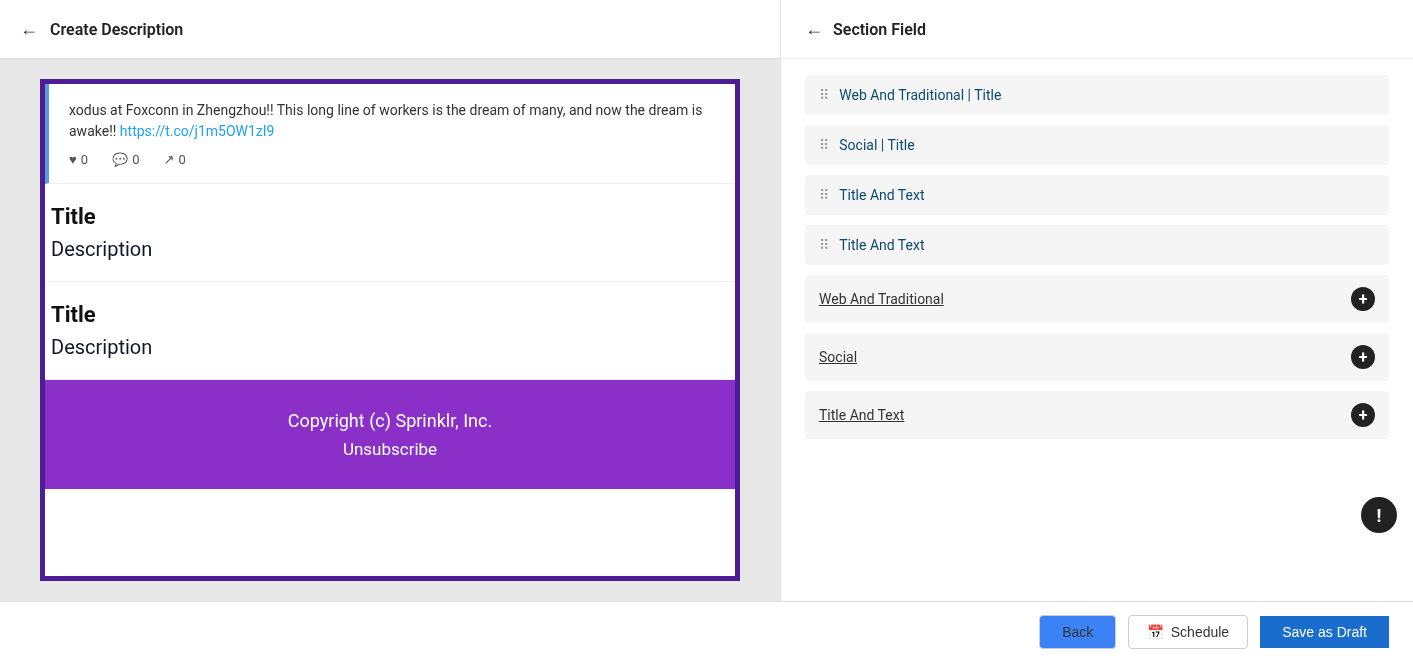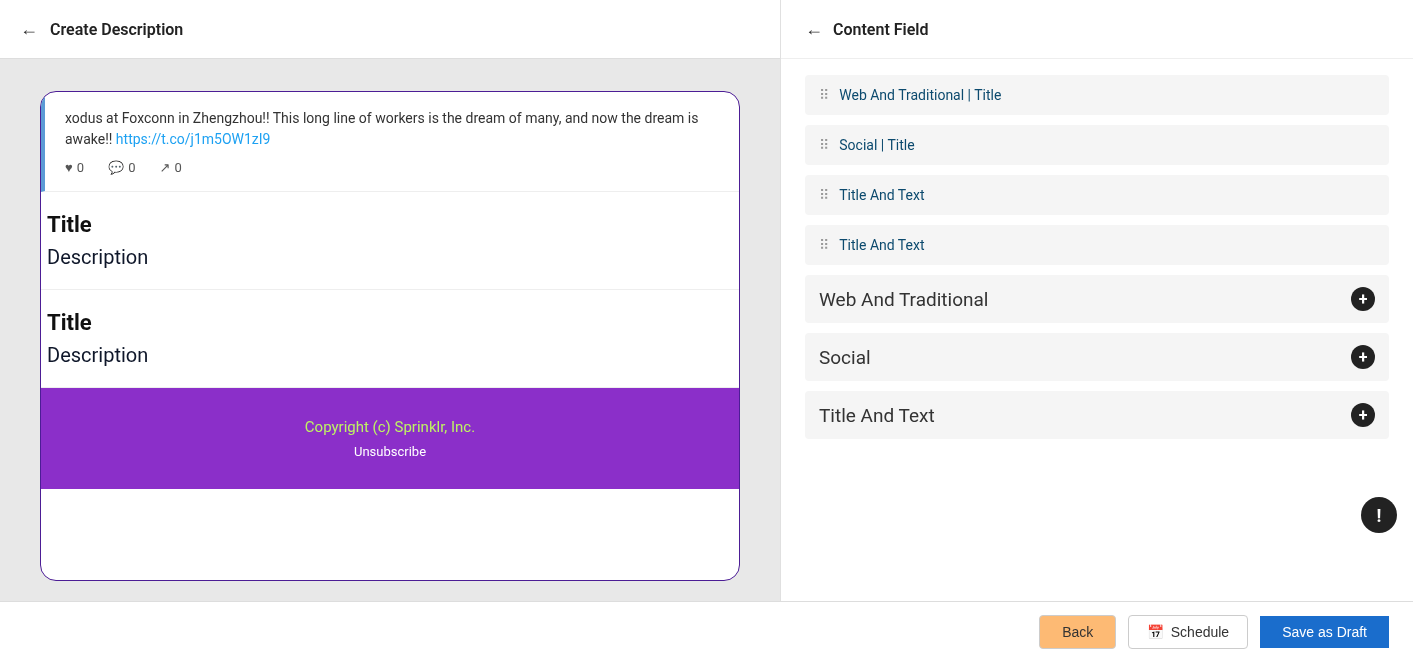--- a/index.html
+++ b/index.html
@@ -53,24 +53,23 @@
       flex: 1;
       overflow-y: auto;
       padding: 20px;
       display: flex;
       justify-content: center;
     }
 
     .newsletter-preview {
       background: #fff;
       width: 700px;
-      border: 1px solid #4c1d95;
-      border-radius: 16px;
+      border: 5px solid #4c1d95;
+      border-radius: 0;
       overflow: hidden;
-      margin-top: 12px;
     }
 
     .tweet-section {
       padding: 16px 20px;
       border-bottom: 1px solid #eee;
       border-left: 4px solid #5b9bd5;
     }
 
     .tweet-text {
       font-size: 14px;
@@ -115,28 +114,28 @@
       color: #0f172a;
     }
 
     .footer-section {
       background: #8b2fc9;
       padding: 30px 20px;
       text-align: center;
     }
 
     .footer-text {
-      color: #bef264;
-      font-size: 15px;
+      color: #ffffff;
+      font-size: 18px;
       margin-bottom: 8px;
     }
 
     .footer-unsubscribe {
       color: #fff;
-      font-size: 13px;
+      font-size: 17px;
     }
 
     
     .right-panel {
       flex: 1;
       background: #fff;
       display: flex;
       flex-direction: column;
       overflow: hidden;
       border-left: 1px solid #e0e0e0;
@@ -195,22 +194,23 @@
       border-radius: 4px;
       padding: 12px 14px;
       margin-bottom: 10px;
       display: flex;
       align-items: center;
       justify-content: space-between;
       cursor: pointer;
     }
 
     .section-item-label {
-      font-size: 19px;
+      font-size: 14px;
       color: #333;
+      text-decoration: underline;
     }
 
     .add-btn {
       width: 24px;
       height: 24px;
       background: #222;
       border-radius: 50%;
       display: flex;
       align-items: center;
       justify-content: center;
@@ -246,21 +246,21 @@
       align-items: center;
       justify-content: flex-end;
       padding: 0 24px;
       gap: 12px;
       width: 100%;
     }
 
     .btn-back {
       padding: 8px 22px;
       border: 1px solid #ccc;
-      background: #fdba74;
+      background: #3b82f6;
       border-radius: 4px;
       font-size: 14px;
       cursor: pointer;
       color: #333;
     }
 
     .btn-schedule {
       padding: 8px 18px;
       border: 1px solid #ccc;
       background: #fff;
@@ -340,21 +340,21 @@
           <div class="footer-unsubscribe">Unsubscribe</div>
         </div>
       </div>
     </div>
   </div>
 
   <div class="right-panel-wrapper">
     <div class="right-panel">
       <div class="right-header">
         <span style="font-size:18px;cursor:pointer;color:#333;">←</span>
-        <span class="right-header-title">Content Field</span>
+        <span class="right-header-title">Section Field</span>
       </div>
       <div class="right-content">
 
         <div class="field-item">
           <span class="drag-icon">⠿</span>
           <span class="field-label">Web And Traditional | Title</span>
         </div>
         <div class="field-item">
           <span class="drag-icon">⠿</span>
           <span class="field-label">Social | Title</span>

